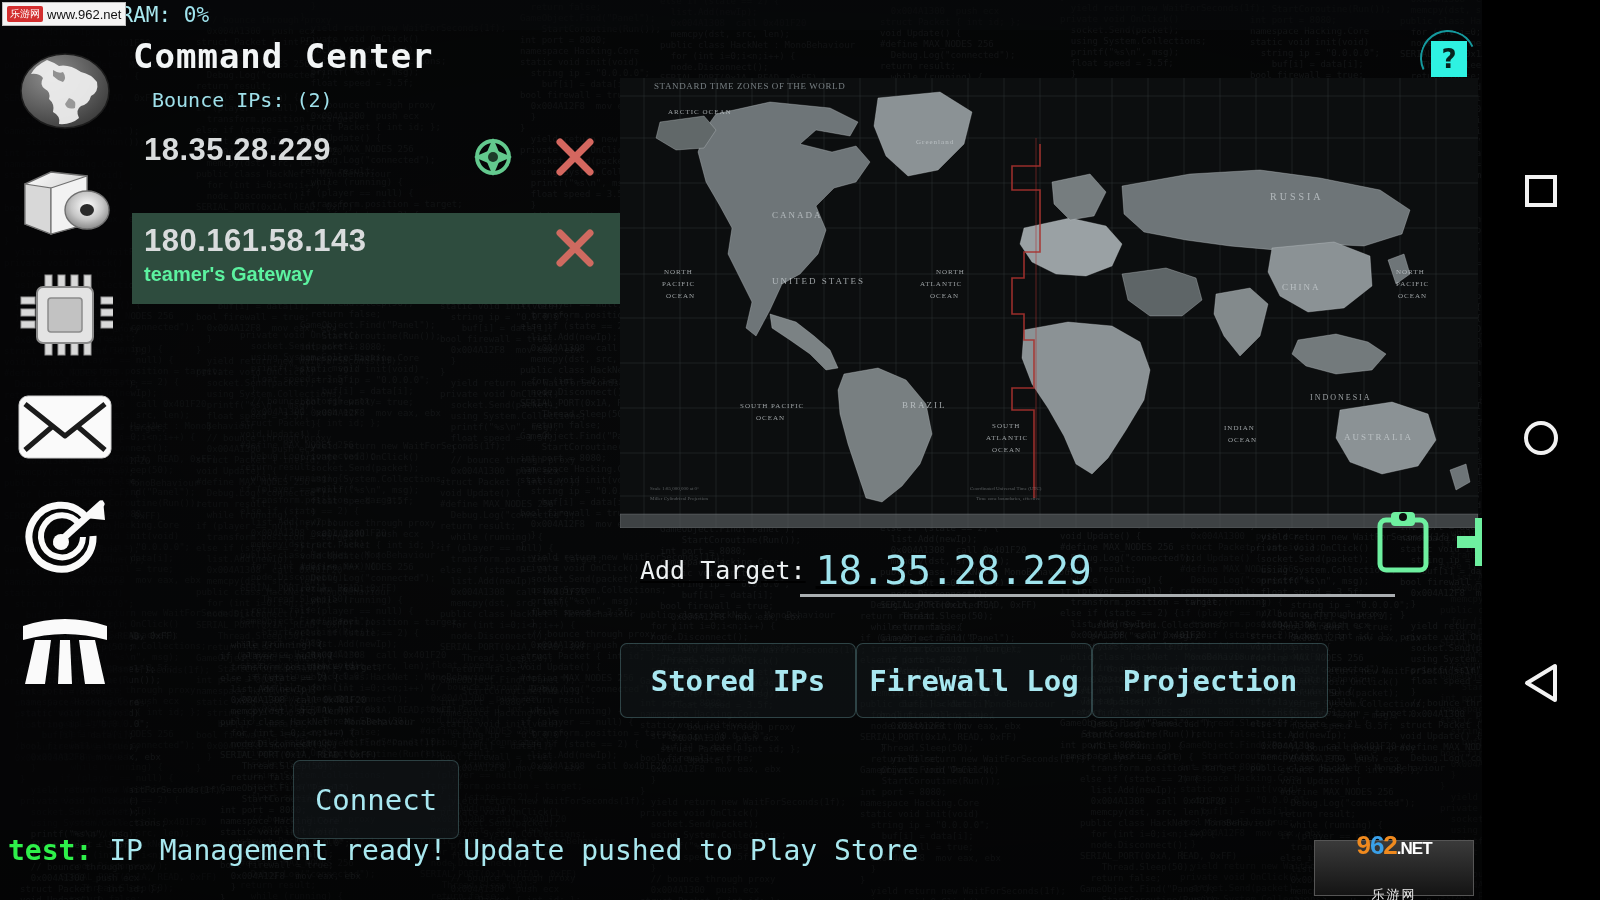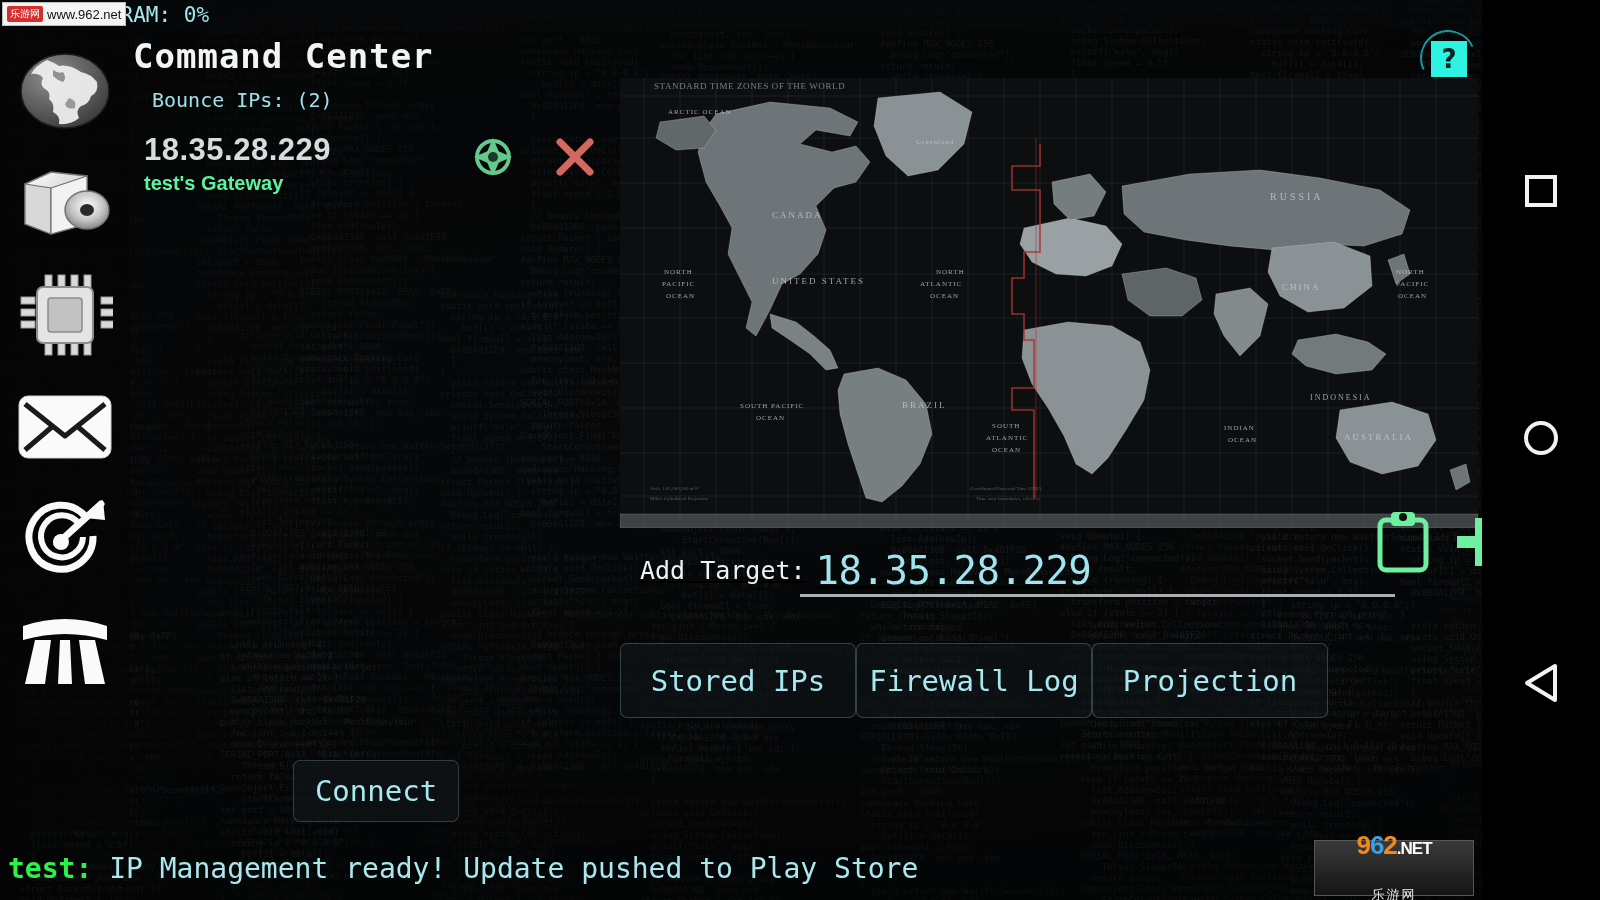--- a/index.html
+++ b/index.html
@@ -162,51 +162,52 @@
     position:absolute; right:92px; top:510px;
     display:flex; align-items:center; gap:24px;
     z-index:16;
   }
 
   
   #actionrow{
     position:absolute; left:620px; top:643px; width:708px; height:76px;
     display:flex; 
     z-index:15;
+    font-weight:bold;
   }
   .actbtn{
     width:267px; height:75px;
     border:1px solid rgba(130,190,195,.30);
     border-radius:7px;
     background:rgba(18,24,26,.55);
     display:flex; align-items:center; justify-content:center;
     font-family:"DejaVu Sans Mono", monospace;
     font-size:29px;
     color:#a8e7f0;
     cursor:pointer;
   }
 
   
   #connect{
-    position:absolute; left:293px; top:760px; width:166px; height:62px;
+    position:absolute; left:293px; top:760px; width:166px; height:79px;
     border:1px solid rgba(130,190,195,.28);
     border-radius:7px;
     background:rgba(18,24,26,.6);
     display:flex; align-items:center; justify-content:center;
     font-family:"DejaVu Sans Mono", monospace;
     font-size:29px;
     color:#a8e7f0;
     cursor:pointer;
     z-index:15;
     text-align:center;
   }
 
   
   #statusline{
-    position:absolute; left:8px; top:852px;
+    position:absolute; left:8px; top:834px;
     font-family:"DejaVu Sans Mono", monospace;
     font-size:28px;
     color:#a9e8ef;
     white-space:nowrap;
     z-index:18;
   }
   #statusline .who{ color:#2ef04a; font-weight:bold; }
 
   
   #help{
@@ -1876,40 +1877,50 @@
 
 </div>
 
 <div id="cc-title">Command Center</div>
 <div id="bounce-label">Bounce IPs: (2)</div>
 
 <div id="bounce-list">
 
   <div class="bounce-row">
     <div class="bounce-ip">18.35.28.229</div>
-    <div class="bounce-owner">test's Gateway</div>
     <div class="row-actions">
       <span class="ico-btn">
         <svg width="42" height="42" viewBox="0 0 42 42">
           <circle cx="21" cy="21" r="16" fill="none" stroke="#63c98e" stroke-width="4"></circle>
           <polygon points="21,2 27,16 21,21 15,16" fill="#63c98e"></polygon>
           <polygon points="21,40 15,26 21,21 27,26" fill="#63c98e"></polygon>
           <polygon points="2,21 16,15 21,21 16,27" fill="#63c98e"></polygon>
           <polygon points="40,21 26,27 21,21 26,15" fill="#63c98e"></polygon>
           <circle cx="21" cy="21" r="5" fill="#1d3a29"></circle>
         </svg>
       </span>
       <span class="ico-btn">
         <svg width="42" height="42" viewBox="0 0 42 42">
           <path d="M6 6 L36 36 M36 6 L6 36" stroke="#d4675f" stroke-width="7" stroke-linecap="round"></path>
         </svg>
       </span>
     </div>
   </div>
 
+  <div class="bounce-row sel">
+    <div class="bounce-ip">180.161.58.143</div>
+    <div class="bounce-owner">teamer's Gateway</div>
+    <div class="row-actions">
+      <span class="ico-btn">
+        <svg width="42" height="42" viewBox="0 0 42 42">
+          <path d="M6 6 L36 36 M36 6 L6 36" stroke="#cf6a60" stroke-width="7" stroke-linecap="round"></path>
+        </svg>
+      </span>
+    </div>
+  </div>
 
 </div>
 
 <div id="map-wrap">
   <svg width="858" height="450" viewBox="0 0 858 450" preserveAspectRatio="none">
     <rect width="858" height="450" fill="#0c0e0f"></rect>
     <g stroke="#5a6366" stroke-width=".5" opacity=".45">
       <line x1="0" y1="18" x2="858" y2="18"></line>
         <line x1="0" y1="60" x2="858" y2="60"></line>
       <line x1="0" y1="105" x2="858" y2="105"></line>

